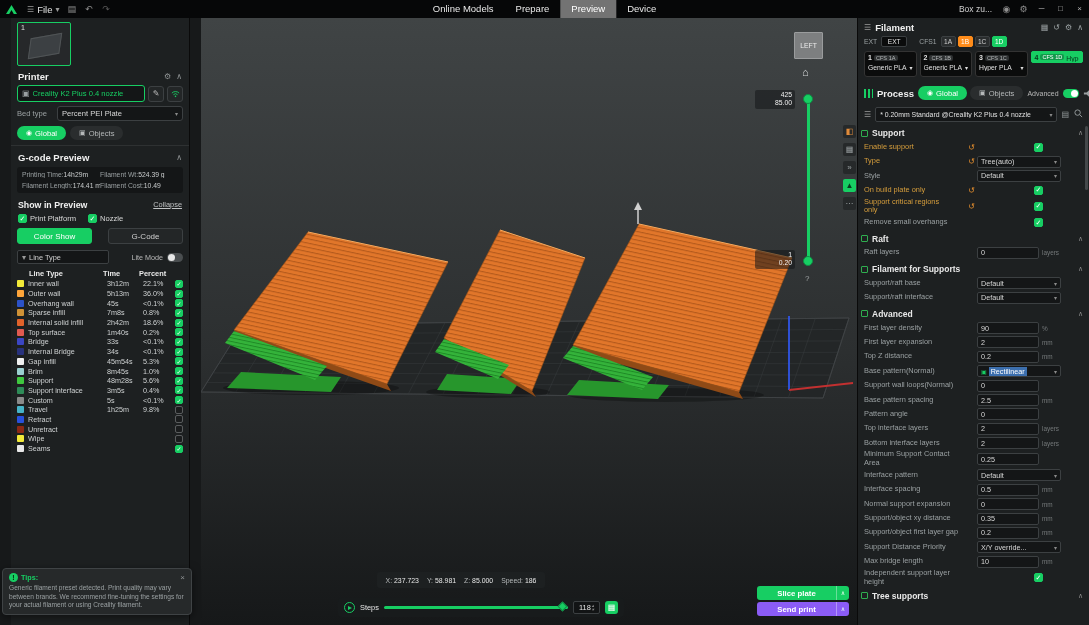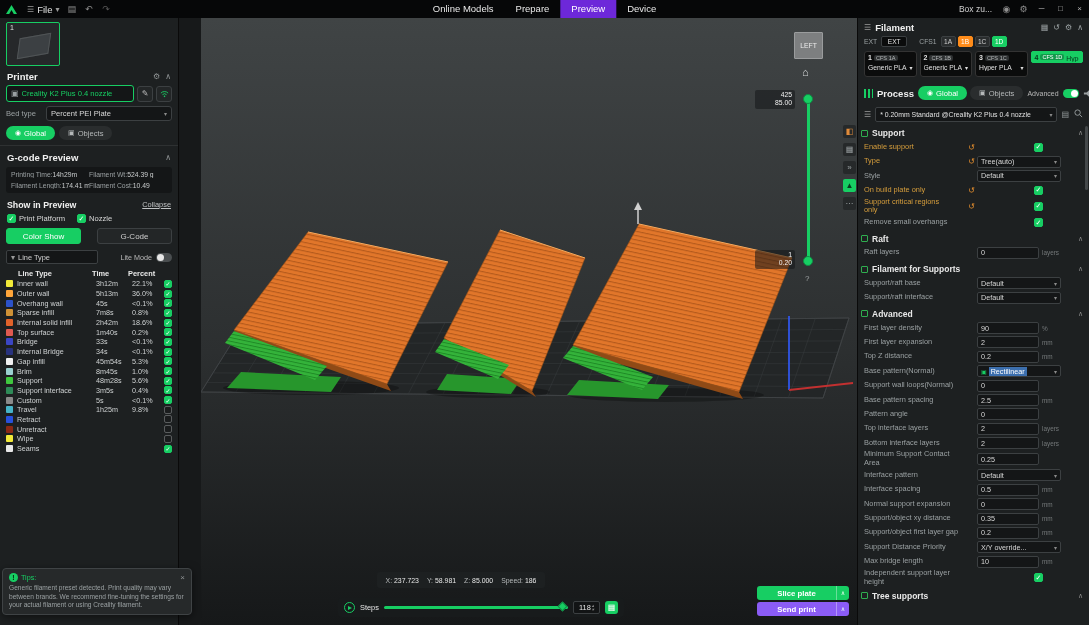--- a/index.html
+++ b/index.html
@@ -7,26 +7,26 @@
 body{position:relative;background:#17191a;font-family:"Liberation Sans",sans-serif;overflow:hidden;color:#ddd}
 
 .topbar{position:absolute;inset:0 0 auto 0;height:18px;background:#060708;display:flex;align-items:center;z-index:60}
 .logo{width:13px;height:11px;margin:0 5px;flex:none}
 .menu{display:flex;align-items:center;gap:3px;color:#e0e0e0;font-size:9.5px;padding:0 4px}
 .mi{color:#9a9a9a;font-size:8px}
 .tb-ico{width:17px;text-align:center;color:#8f8f8f;font-size:9px}
 .tb-ico.dim{color:#5a5a5a}
 .tb-center{position:absolute;left:50%;top:0;transform:translateX(-50%);display:flex;height:18px}
 .tb-tab{padding:0 11px;line-height:18px;font-size:9.5px;color:#e8e8e8;white-space:nowrap}
-.tb-tab.active{background:#6d28d9;color:#fff}
+.tb-tab.active{background:#737373;color:#fff}
 .tb-right{margin-left:auto;display:flex;align-items:center;height:18px}
 .proj{font-size:8.5px;color:#cfcfcf;margin-right:6px}
 .win{width:19px;text-align:center;color:#b5b5b5;font-size:8px;line-height:18px}
 
-.left-panel{position:absolute;top:18px;left:0;width:179px;bottom:0;background:#1d2021;border-right:1px solid #0a0a0a}
+.left-panel{position:absolute;top:18px;left:11px;width:179px;bottom:0;background:#1d2021;border-right:1px solid #0a0a0a}
 .plate-thumb{position:relative;margin:4px 6px 2px;width:54px;height:44px;border:1px solid #17ce63;border-radius:2px;background:#26282a}
 .pt-num{position:absolute;top:1px;left:3px;font-size:7px;color:#e0e0e0}
 .pt-obj{position:absolute;left:11px;top:13px;width:32px;height:20px;background:#3c4043;border:1px solid #505456;transform:rotate(-10deg) skewX(-18deg)}
 .sec-row{display:flex;align-items:center;padding:3px 7px 1px}
 .sec-t{font-weight:bold;font-size:9.5px;color:#f0f0f0}
 .sec-icos{margin-left:auto;display:flex;gap:5px;color:#8f9394;font-size:8px;align-items:center}
 .printer-row{display:flex;align-items:center;gap:3px;margin:2px 6px}
 .printer-sel{flex:1;height:17px;border:1px solid #17ce63;border-radius:3px;display:flex;align-items:center;gap:3px;padding:0 4px;background:#141617;min-width:0}
 .pr-ico{color:#9aa0a2;font-size:8px}
 .pr-name{font-size:7.6px;color:#17ce63;white-space:nowrap;overflow:hidden}
@@ -98,21 +98,21 @@
 .grid-btn{width:13px;height:13px;background:#17ce63;border-radius:3px;color:#fff;font-size:8px;display:flex;align-items:center;justify-content:center;flex:none}
 .action-btns{position:absolute;left:556px;top:568px;width:92px}
 .act{height:14px;border-radius:3px;background:#17ce63;display:flex;align-items:center;margin-bottom:2px;overflow:hidden}
 .act.send{background:#8b5cf6}
 .act-l{flex:1;text-align:center;font-size:7.8px;font-weight:bold;color:#fff}
 .act-c{width:13px;text-align:center;font-size:6px;color:#eafff2;border-left:1px solid rgba(255,255,255,0.35);line-height:14px}
 
 .toast{position:absolute;left:2px;top:568px;width:190px;background:#26292a;border:1px solid #3f4345;border-radius:4px;padding:4px 6px;z-index:70;box-shadow:0 2px 8px rgba(0,0,0,0.5)}
 .toast-head{display:flex;align-items:center;gap:3px}
 .tip-ico{width:9px;height:9px;border-radius:50%;background:#17ce63;color:#06240f;font-size:7px;font-weight:bold;display:flex;align-items:center;justify-content:center}
-.tip-title{font-size:7.2px;color:#17ce63;font-weight:normal}
+.tip-title{font-size:7.2px;color:#17ce63;font-weight:bold}
 .toast-close{margin-left:auto;color:#8f9394;font-size:8px}
 .toast-body{font-size:6.6px;color:#9aa0a2;line-height:1.3;margin-top:2px}
 
 .cat-strip{position:absolute;left:843px;top:125px;width:13px;display:flex;flex-direction:column;gap:5px;z-index:40}
 .cat{width:13px;height:13px;border-radius:2px;display:flex;align-items:center;justify-content:center;font-size:8px;color:#9aa0a2;background:#26292a}
 .cat.first{color:#e08b3a}
 .cat.on{background:#17ce63;color:#063d1f}
 .right-panel{position:absolute;top:18px;right:0;width:232px;bottom:0;background:#1d2021;border-left:1px solid #0a0a0a}
 .rp-head{display:flex;align-items:center;gap:4px;padding:4px 6px 2px}
 .rp-title{font-weight:bold;font-size:9.5px;color:#f0f0f0}

